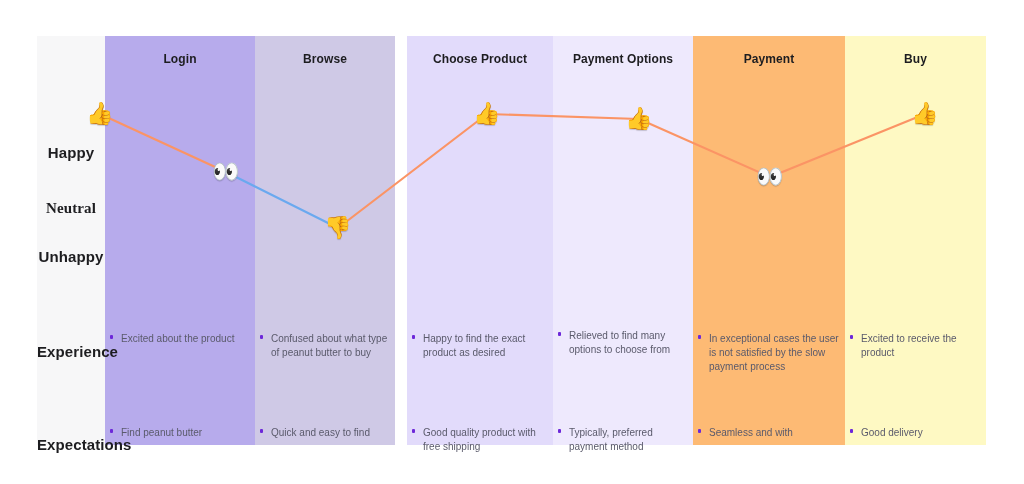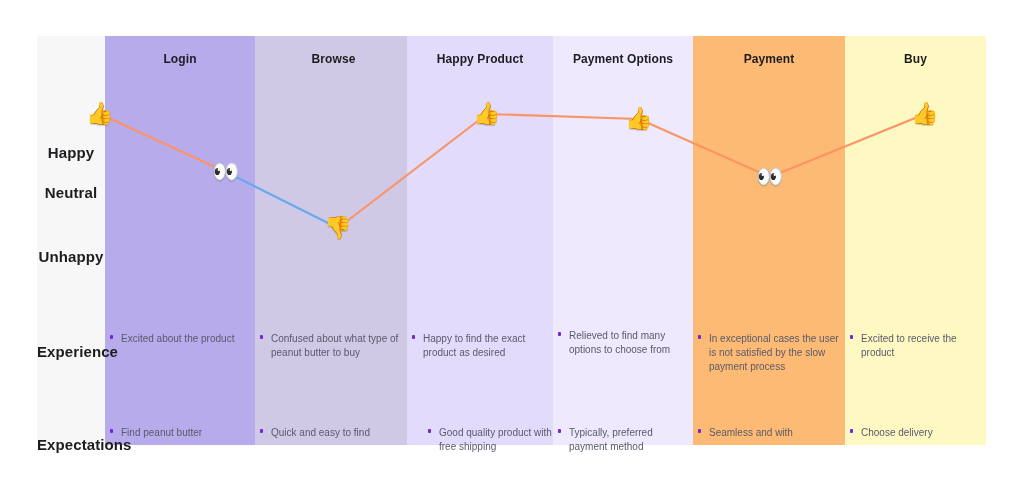--- a/index.html
+++ b/index.html
@@ -62,35 +62,35 @@
   <div id="columns-host">
       <div class="col" style="left: 68px; width: 150px; background: rgb(183, 171, 236);">
         <div class="colhead">Login</div>
         <div class="cell" style="top: 296px;">
           <div class="bul">Excited about the product</div>
         </div>
         <div class="cell" style="top: 390px;">
           <div class="bul">Find peanut butter</div>
         </div>
       </div>
-      <div class="col" style="left: 218px; width: 140px; background: rgb(207, 201, 230); padding-left: 17px;">
+      <div class="col" style="left: 218px; width: 140px; background: rgb(207, 201, 230);">
         <div class="colhead">Browse</div>
         <div class="cell" style="top: 296px;">
           <div class="bul">Confused about what type of peanut butter to buy</div>
         </div>
         <div class="cell" style="top: 390px;">
           <div class="bul">Quick and easy to find</div>
         </div>
       </div>
       <div class="col" style="left: 370px; width: 146px; background: rgb(226, 219, 251);">
-        <div class="colhead">Happy Product</div>
+        <div class="colhead">Choose Product</div>
         <div class="cell" style="top: 296px;">
           <div class="bul">Happy to find the exact product as desired</div>
         </div>
-        <div class="cell" style="top: 390px; padding-left: 16px;">
+        <div class="cell" style="top: 390px;">
           <div class="bul">Good quality product with free shipping</div>
         </div>
       </div>
       <div class="col" style="left: 516px; width: 140px; background: rgb(238, 233, 253);">
         <div class="colhead">Payment Options</div>
         <div class="cell" style="top: 293px;">
           <div class="bul">Relieved to find many options to choose from</div>
         </div>
         <div class="cell" style="top: 390px;">
           <div class="bul">Typically, preferred payment method</div>
@@ -104,21 +104,21 @@
         <div class="cell" style="top: 390px;">
           <div class="bul">Seamless and with</div>
         </div>
       </div>
       <div class="col" style="left: 808px; width: 141px; background: #fef9c3;">
         <div class="colhead">Buy</div>
         <div class="cell" style="top: 296px;">
           <div class="bul">Excited to receive the product</div>
         </div>
         <div class="cell" style="top: 390px;">
-          <div class="bul">Choose delivery</div>
+          <div class="bul">Good delivery</div>
         </div>
       </div>
     </div>
 
   <svg id="lines" viewBox="0 0 949 409" preserveAspectRatio="none">
       <line x1="63" y1="78" x2="189" y2="136" stroke="#fb9465" stroke-width="2.2" stroke-linecap="round"></line>
       <line x1="189" y1="136" x2="301" y2="192" stroke="#6aa9ef" stroke-width="2.2" stroke-linecap="round"></line>
       <line x1="301" y1="192" x2="450" y2="78" stroke="#fb9465" stroke-width="2.2" stroke-linecap="round"></line>
       <line x1="450" y1="78" x2="602" y2="83" stroke="#fb9465" stroke-width="2.2" stroke-linecap="round"></line>
       <line x1="602" y1="83" x2="733" y2="141" stroke="#fb9465" stroke-width="2.2" stroke-linecap="round"></line>
@@ -130,19 +130,19 @@
       <div class="mk" title="Browse — Neutral" style="left: 189px; top: 136px;">👀</div>
       <div class="mk" title="Browse — Unhappy" style="left: 301px; top: 192px;">👎</div>
       <div class="mk" title="Choose Product — Happy" style="left: 450px; top: 78px;">👍</div>
       <div class="mk" title="Payment Options — Happy" style="left: 602px; top: 83px;">👍</div>
       <div class="mk" title="Payment — Neutral" style="left: 733px; top: 141px;">👀</div>
       <div class="mk" title="Buy — Happy" style="left: 888px; top: 78px;">👍</div>
     </div>
 
   <div id="rowlabels-host">
       <div class="rowlabel" style="top: 108px;">Happy</div>
-      <div class="rowlabel" style="top: 148px;">Neutral</div>
+      <div class="rowlabel" style="top: 164px; font-family: Liberation Serif, serif;">Neutral</div>
       <div class="rowlabel" style="top: 212px;">Unhappy</div>
       <div class="rowlabel" style="top: 307px;">Experience</div>
       <div class="rowlabel" style="top: 400px;">Expectations</div>
     </div>
 
 </div>
 
 </body></html>

